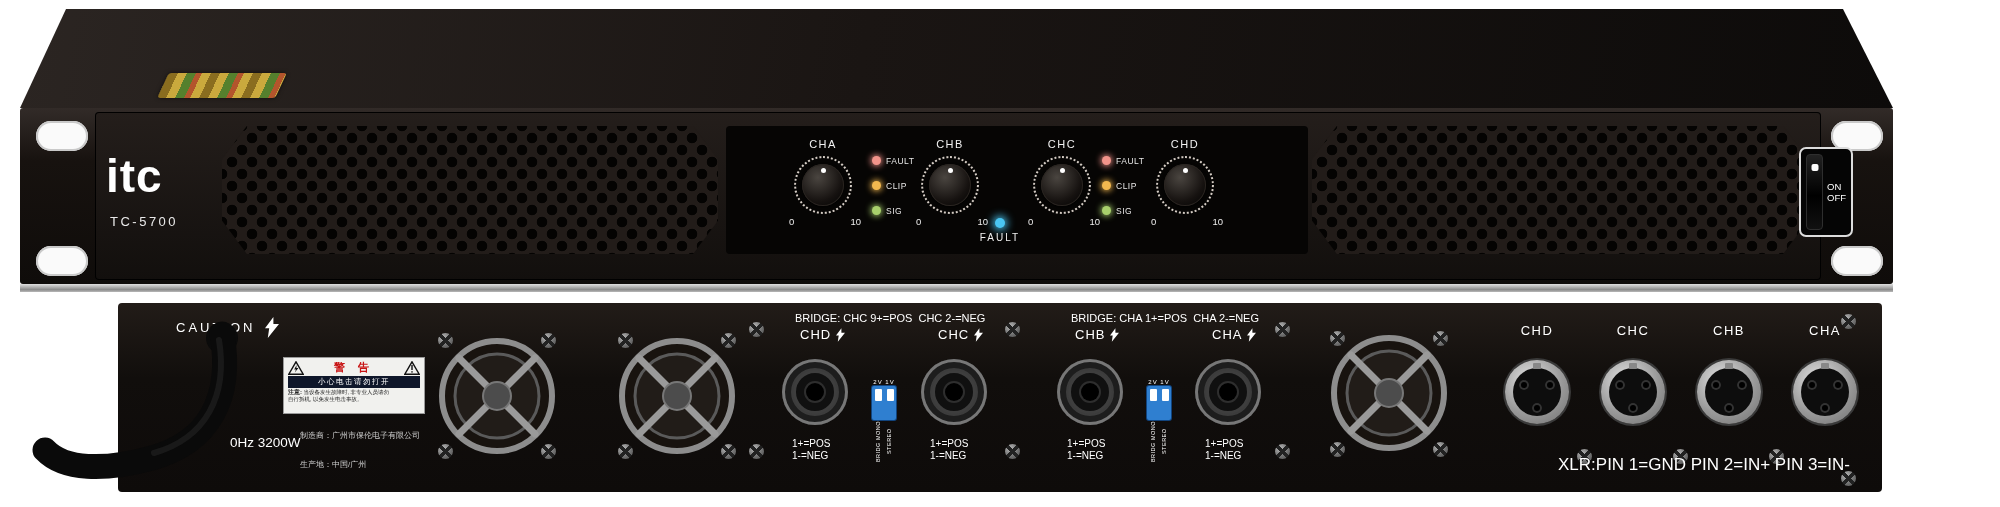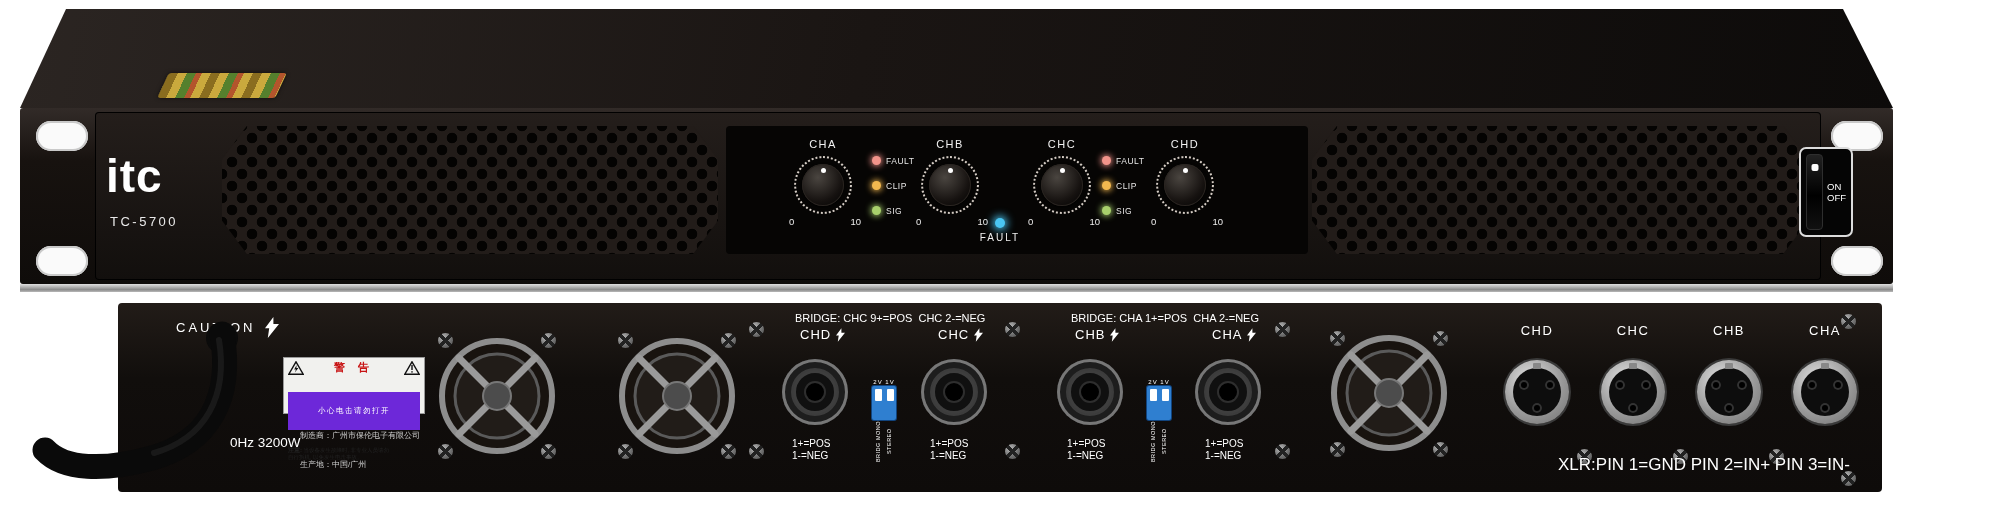--- a/index.html
+++ b/index.html
@@ -57,21 +57,21 @@
 
   
   .rear-panel{position:absolute;left:118px;top:303px;width:1764px;height:189px;border-radius:4px;
     background:linear-gradient(#221c18,#110e0c 40%,#0e0b0a)}
   .r-text{position:absolute;color:#fff;white-space:pre}
   .caution-row{position:absolute;left:58px;top:14px;display:flex;gap:9px;align-items:center;color:#fff}
   .caution-txt{font-size:13px;letter-spacing:3px}
   .warn{position:absolute;left:165px;top:54px;width:142px;height:57px;background:#f1f1ee;border:1px solid #9a9a9a;padding:2px 4px;color:#111}
   .warn-row{display:flex;align-items:center;justify-content:space-between}
   .warn-title{color:#c81414;font-weight:bold;font-size:11px;letter-spacing:5px}
-  .warn-strip{background:#6d28d9;color:#fff;font-size:7.5px;text-align:center;letter-spacing:1.5px;padding:14px 2px;margin:17px 0}
+  .warn-strip{background:#0f172a;color:#fff;font-size:7.5px;text-align:center;letter-spacing:1.5px;padding:1px 2px;margin:1px 0}
   .warn-note{font-size:5.5px;line-height:6.5px;color:#222}
   .warn-note b{font-size:6px}
   .fan{position:absolute;width:120px;height:120px}
   .screw{position:absolute;width:15px;height:15px;border-radius:50%;
     background:linear-gradient(45deg,transparent 42%,#222 42%,#222 58%,transparent 58%),
                linear-gradient(135deg,transparent 42%,#222 42%,#222 58%,transparent 58%),
                radial-gradient(circle at 35% 30%,#b5b5b5,#6d6d6d 60%,#4e4e4e)}
   .speakon{position:absolute;width:66px;height:66px;border-radius:50%;background:#3c3c3c;
     box-shadow:inset 0 0 0 3px #777,inset 0 0 0 9px #1d1d1d}
   .speakon::before{content:"";position:absolute;inset:11px;border-radius:50%;background:#101010;border:3px solid #3e3e3e}

